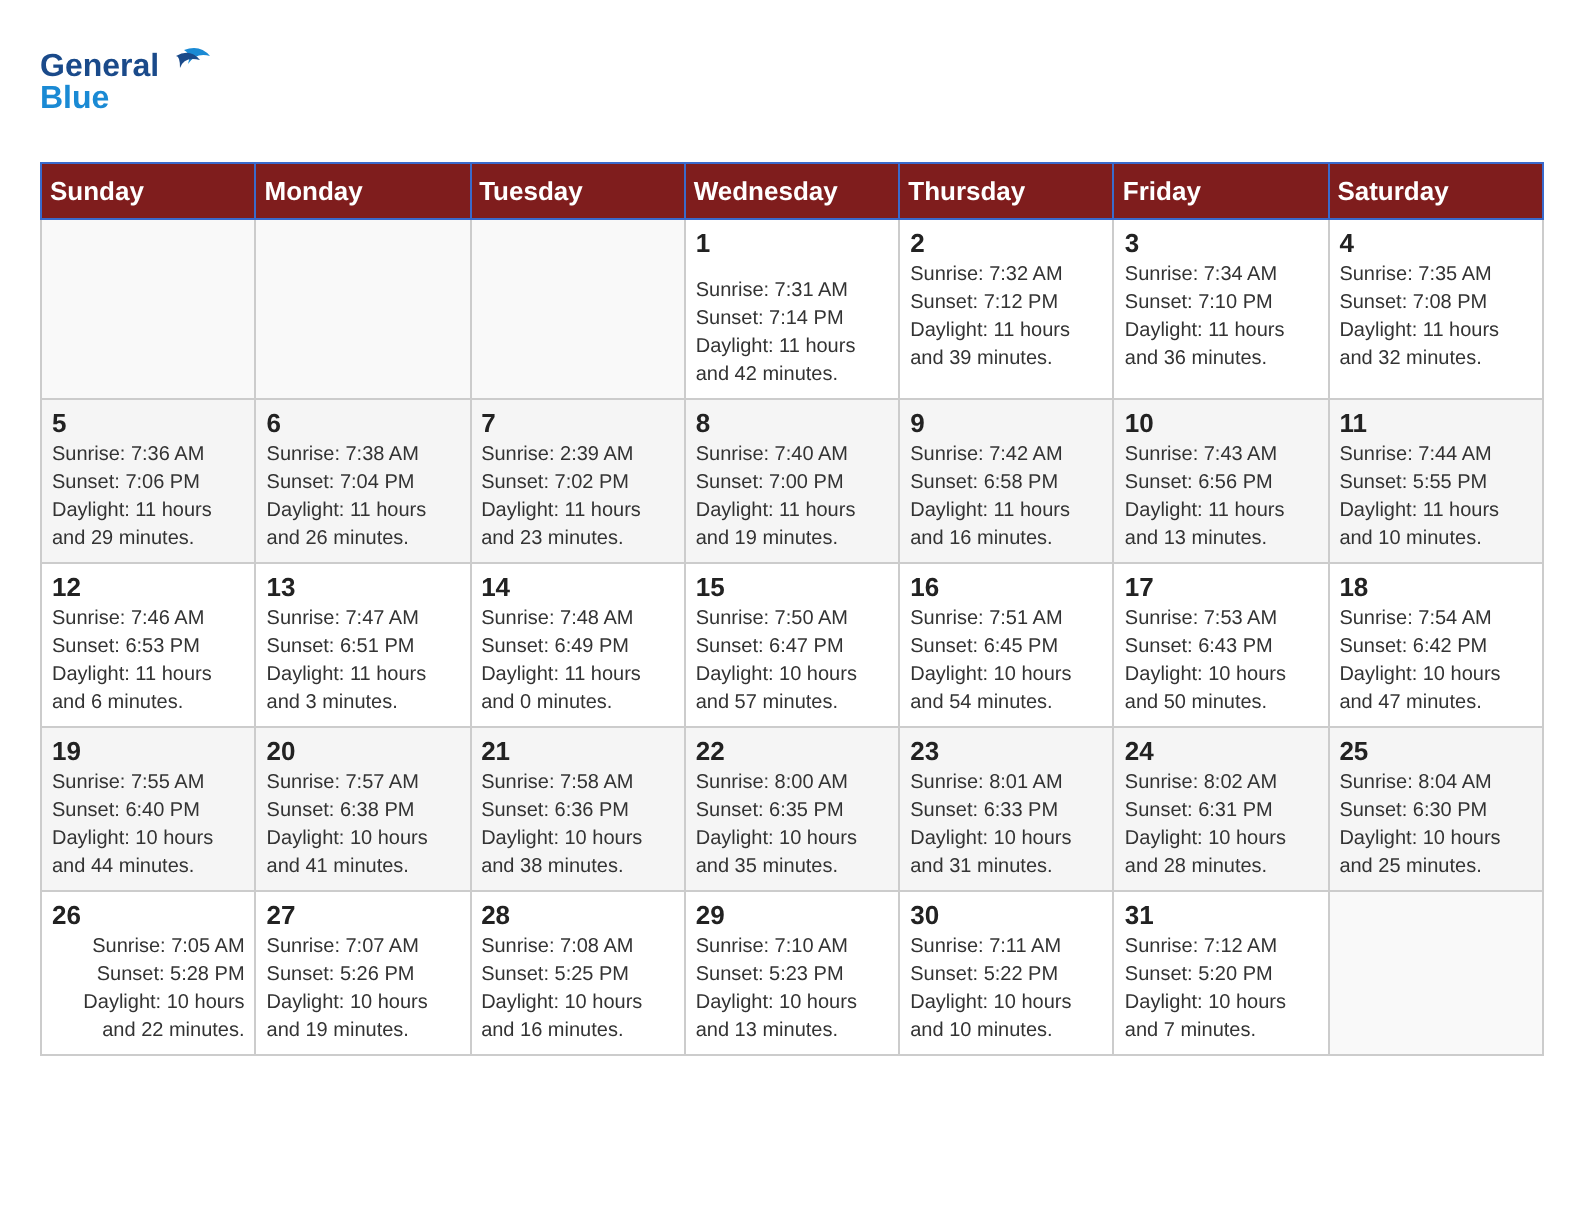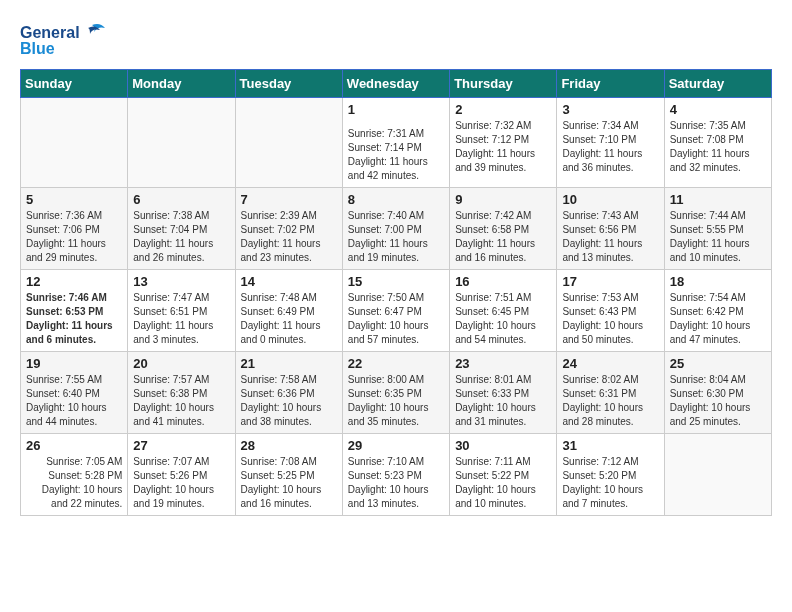--- a/index.html
+++ b/index.html
@@ -7,21 +7,21 @@
       font-family: Arial, sans-serif;
       background: #fff;
       width: 792px;
       min-height: 612px;
       padding: 20px;
     }
     .header {
       display: flex;
       justify-content: space-between;
       align-items: flex-start;
-      margin-bottom: 4px;
+      margin-bottom: 16px;
     }
     .logo {
       display: flex;
       flex-direction: column;
       align-items: flex-start;
     }
     .title-block {
       text-align: right;
     }
     .month-title {
@@ -32,21 +32,21 @@
     .location {
       font-size: 15px;
       color: #444;
     }
     .calendar {
       width: 100%;
       border-collapse: collapse;
       border: 1px solid #bbb;
     }
     .calendar th {
-      background: #0f766e;
+      background: #7f1d1d;
       color: #fff;
       font-size: 13px;
       font-weight: bold;
       padding: 6px 4px;
       text-align: left;
       border: 1px solid #3a6acc;
     }
     .calendar td {
       vertical-align: top;
       padding: 4px 5px;
@@ -185,21 +185,21 @@
           <span class="day-number">11</span>
           <div class="day-info" style="white-space: pre-line;">Sunrise: 7:44 AM
 Sunset: 5:55 PM
 Daylight: 11 hours
 and 10 minutes.</div>
         </td>
       </tr>
       <tr>
         <td>
           <span class="day-number">12</span>
-          <div class="day-info" style="white-space: pre-line; font-weight: bold;">Sunrise: 7:46 AM
+          <div class="day-info" style="white-space: pre-line;">Sunrise: 7:46 AM
 Sunset: 6:53 PM
 Daylight: 11 hours
 and 6 minutes.</div>
         </td>
         <td>
           <span class="day-number">13</span>
           <div class="day-info" style="white-space: pre-line;">Sunrise: 7:47 AM
 Sunset: 6:51 PM
 Daylight: 11 hours
 and 3 minutes.</div>

